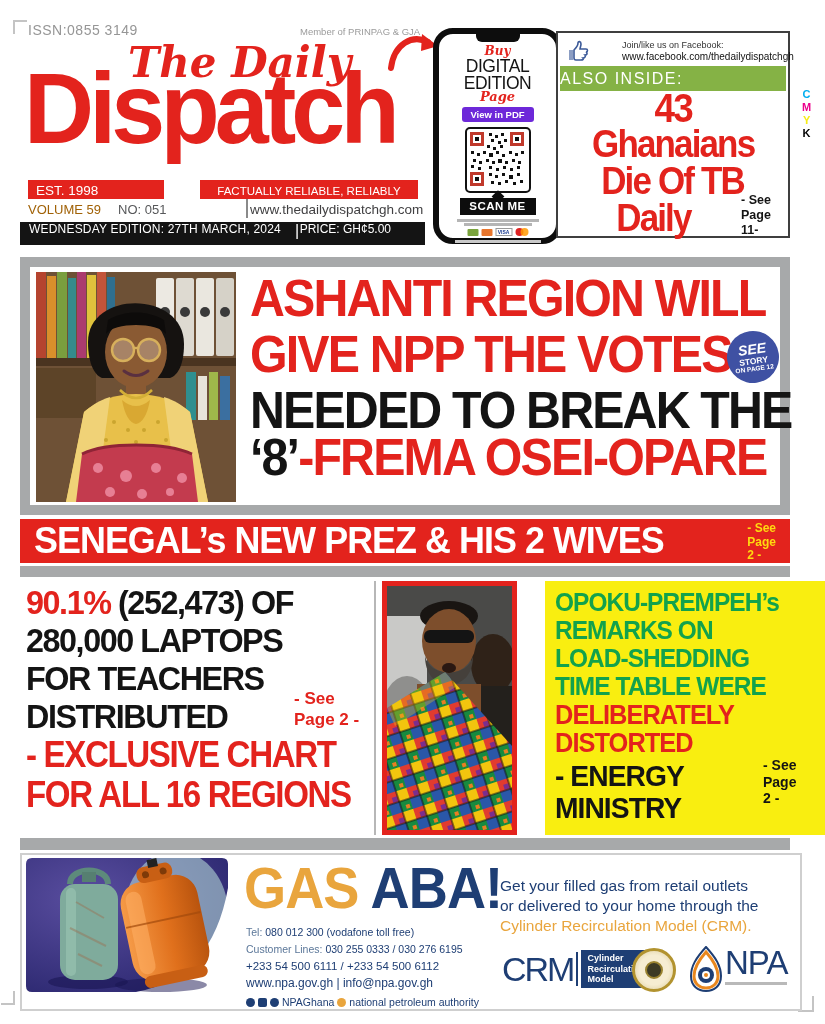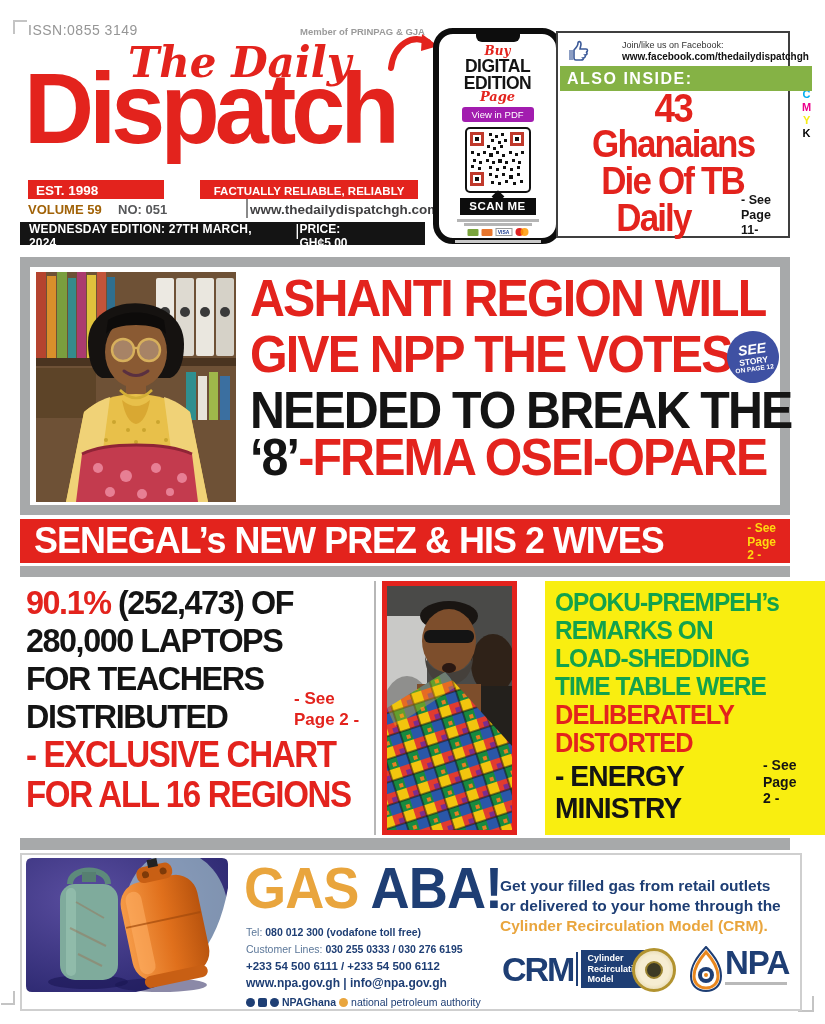--- a/index.html
+++ b/index.html
@@ -3,21 +3,21 @@
 <meta charset="utf-8">
 <style>
   :root{
     --red:#e3231d; --frame:#a7a9aa; --greenbar:#85b245; --greentxt:#12a24c;
     --yellow:#f9ee10; --badge:#3f51a3; --navy:#1e3e74; --gold:#e9a53d; --ink:#141414;
   }
   *{margin:0;padding:0;box-sizing:border-box}
   body{background:#e9e9e9;font-family:"Liberation Sans",sans-serif;-webkit-font-smoothing:antialiased}
   .page{position:relative;width:825px;height:1024px;background:#fff;margin:0 auto;overflow:hidden}
   .abs{position:absolute}
-  .b{font-weight:bold}
+  .b{font-weight:normal}
   .w{color:#fff}
   .red{color:var(--red)}
   .blk{color:var(--ink)}
   .navy{color:var(--navy)}
   .nw{white-space:nowrap}
   .sx{display:inline-block;transform:scaleX(.94);transform-origin:0 50%;white-space:nowrap}
   .sxc{display:inline-block;transform:scaleX(.92);transform-origin:50% 50%;white-space:nowrap}
   .hl{font-weight:bold;letter-spacing:-2px;line-height:1}
   .crop{background:#c4c4c4}
   .graybar{background:var(--frame)}
@@ -67,21 +67,21 @@
     <path d="M3,38 C6,14 24,4 40,12" fill="none" stroke="#e3231d" stroke-width="6" stroke-linecap="round"></path>
     <polygon points="34,4 50,16 33,21" fill="#e3231d"></polygon>
   </svg>
 
   <div class="abs" style="left:433px;top:28px;width:129px;height:216px;background:#fff;border:6px solid #0d0d0d;border-radius:20px">
     <div class="abs" style="left:50%;transform:translateX(-50%);top:0;width:44px;height:8px;background:#0d0d0d;border-radius:0 0 6px 6px"></div>
     <div class="abs" style="left:0;top:10px;width:100%;text-align:center;font-family:'DejaVu Serif',serif;font-style:italic;font-weight:bold;font-size:12px;color:var(--red)">Buy</div>
     <div class="abs b blk" style="left:0;top:22px;width:100%;text-align:center;font-size:17.5px;letter-spacing:-.5px">DIGITAL</div>
     <div class="abs b blk" style="left:0;top:39px;width:100%;text-align:center;font-size:17.5px;letter-spacing:-.5px">EDITION</div>
     <div class="abs" style="left:0;top:55px;width:100%;text-align:center;font-family:'DejaVu Serif',serif;font-style:italic;font-weight:bold;font-size:13px;color:var(--red)">Page</div>
-    <div class="abs" style="left:50%;transform:translateX(-50%);top:73px;width:72px;height:15px;background:#a21caf;border-radius:3px;color:#fff;font-weight:normal;font-size:9.5px;line-height:15px;text-align:center">View in PDF</div>
+    <div class="abs" style="left:50%;transform:translateX(-50%);top:73px;width:72px;height:15px;background:#6d28d9;border-radius:3px;color:#fff;font-weight:bold;font-size:9.5px;line-height:15px;text-align:center">View in PDF</div>
     <div class="abs" style="left:50%;transform:translateX(-50%);top:93px;width:66px;height:66px;border:2.5px solid #111;border-radius:5px;background:#fff;padding:2px">
       <svg width="56" height="56" viewBox="0 0 56 56">
         <rect x="0" y="0" width="56" height="56" fill="#fff"></rect>
         <rect x="1" y="1" width="14" height="14" fill="#c0392b"></rect>
           <rect x="4" y="4" width="8" height="8" fill="#fff"></rect>
           <rect x="6" y="6" width="4" height="4" fill="#111"></rect>
         <rect x="41" y="1" width="14" height="14" fill="#c0392b"></rect>
           <rect x="44" y="4" width="8" height="8" fill="#fff"></rect>
           <rect x="46" y="6" width="4" height="4" fill="#111"></rect>
         <rect x="1" y="41" width="14" height="14" fill="#c0392b"></rect>
@@ -150,21 +150,21 @@
     <div class="abs" style="left:50%;transform:translateX(-50%);top:206px;width:86px;height:2.5px;background:#c9c9c9"></div>
   </div>
 
   <div class="abs" style="left:556px;top:31px;width:234px;height:207px;border:2px solid #3f3f3f;background:#fff">
     <svg class="abs" style="left:8px;top:6px" width="24" height="24" viewBox="0 0 24 24">
       <path d="M3 11 h4 v10 h-4 z" fill="#8b9dc3"></path>
       <path d="M8 11 c2-2 4-4 4-7 c0-2 3-2 3 1 c0 2-1 4-1 5 h6 c2 0 2 3 0 3 c2 1 1 3-1 3 c1 1 0 3-2 3 c1 1 0 2-2 2 h-5 c-2 0-2-1-2-2 z" fill="none" stroke="#3b5998" stroke-width="1.6"></path>
     </svg>
     <div class="abs" style="left:64px;top:7px;font-size:9px;color:#333">Join/like us on Facebook:</div>
     <div class="abs b" style="left:64px;top:18px;font-size:10px;color:#111">www.facebook.com/thedailydispatchgh</div>
-    <div class="abs" style="left:2px;top:33px;width:252px;height:25px;background:var(--greenbar);line-height:25px;padding-left:7px">
+    <div class="abs" style="left:2px;top:33px;width:226px;height:25px;background:var(--greenbar);line-height:25px;padding-left:0">
       <span class="b w" style="font-size:16px;letter-spacing:1.5px">ALSO INSIDE:</span>
     </div>
     <div class="abs hl red" style="left:0;top:55px;width:100%;text-align:center;font-size:40px"><span class="sxc">43</span></div>
     <div class="abs hl red" style="left:0;top:92px;width:100%;text-align:center;font-size:38px"><span class="sxc">Ghanaians</span></div>
     <div class="abs hl red" style="left:0;top:129px;width:100%;text-align:center;font-size:38px"><span class="sxc">Die Of TB</span></div>
     <div class="abs hl red" style="left:0;top:166px;width:150px;text-align:center;font-size:38px;margin-left:20px"><span class="sxc">Daily</span></div>
     <div class="abs seenote blk" style="left:183px;top:160px;font-size:12.5px;line-height:15px">
       <div>- See</div>
         <div>Page</div>
         <div>11-</div>

